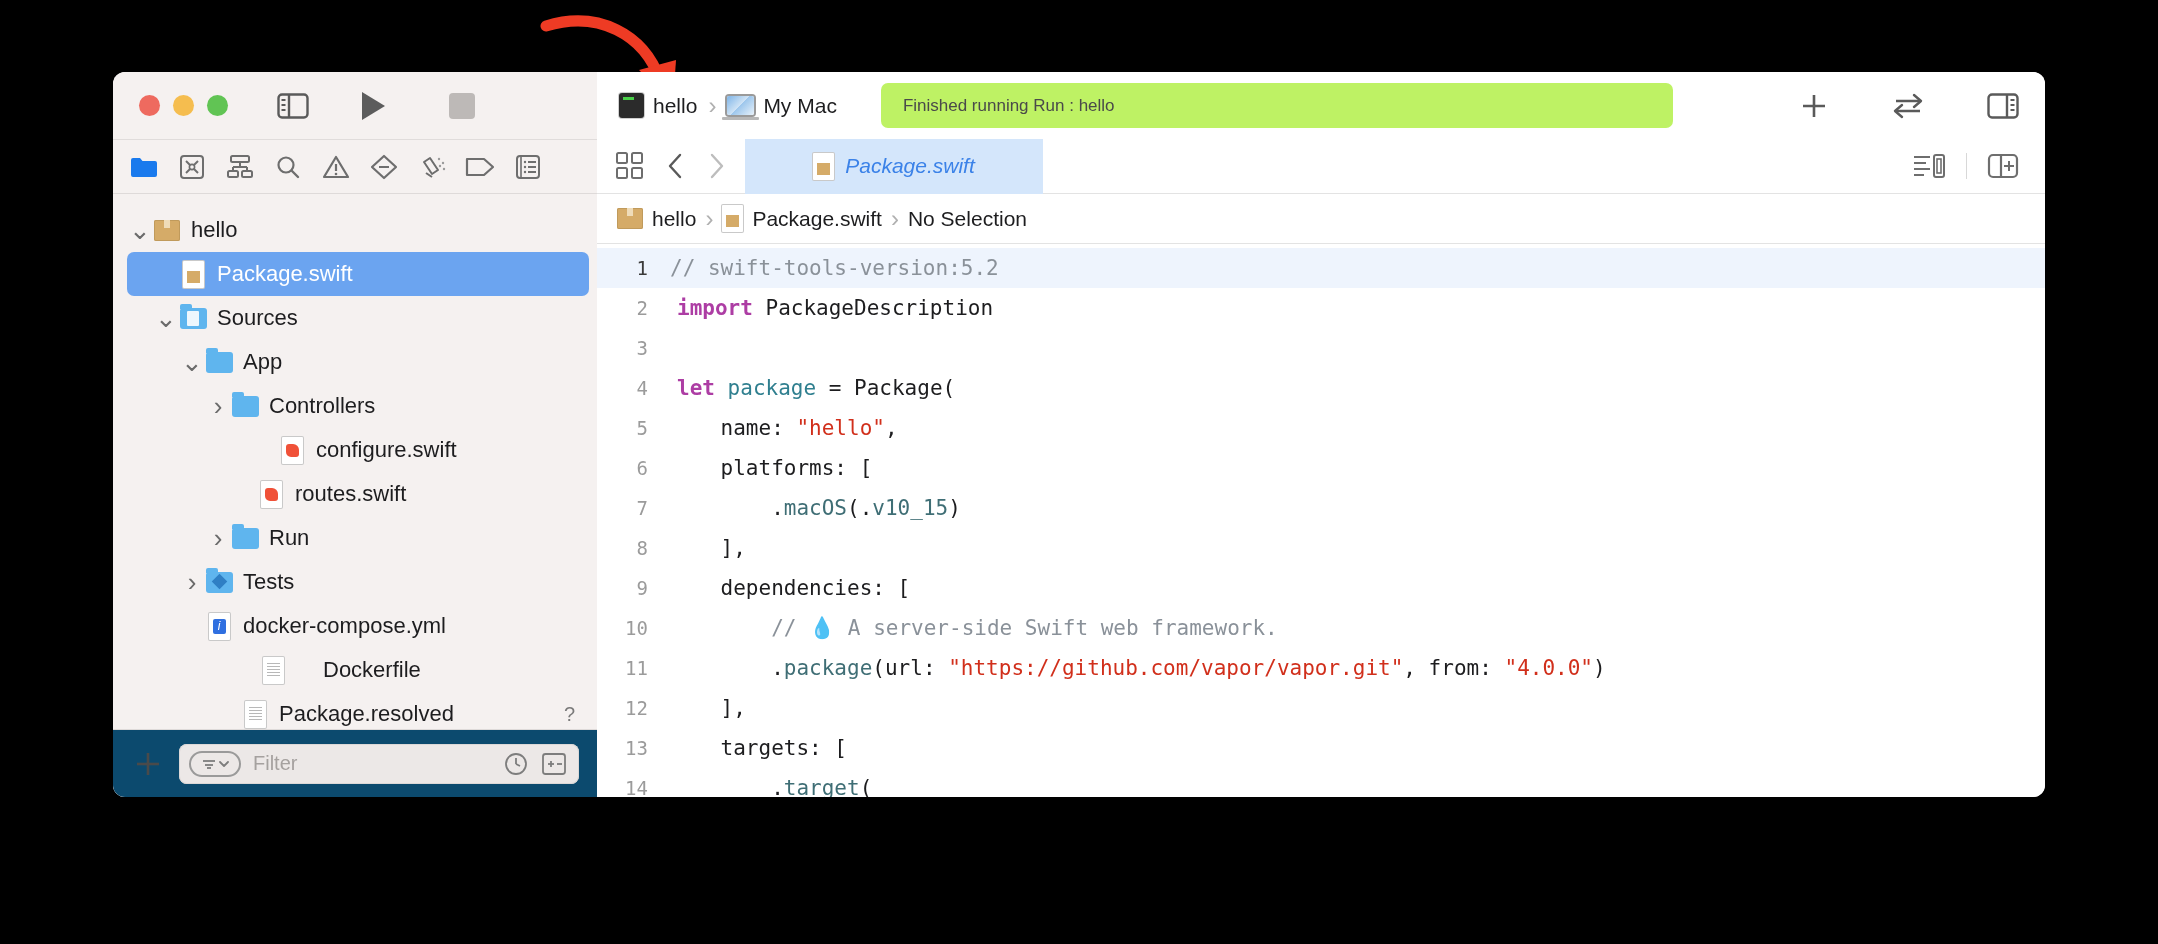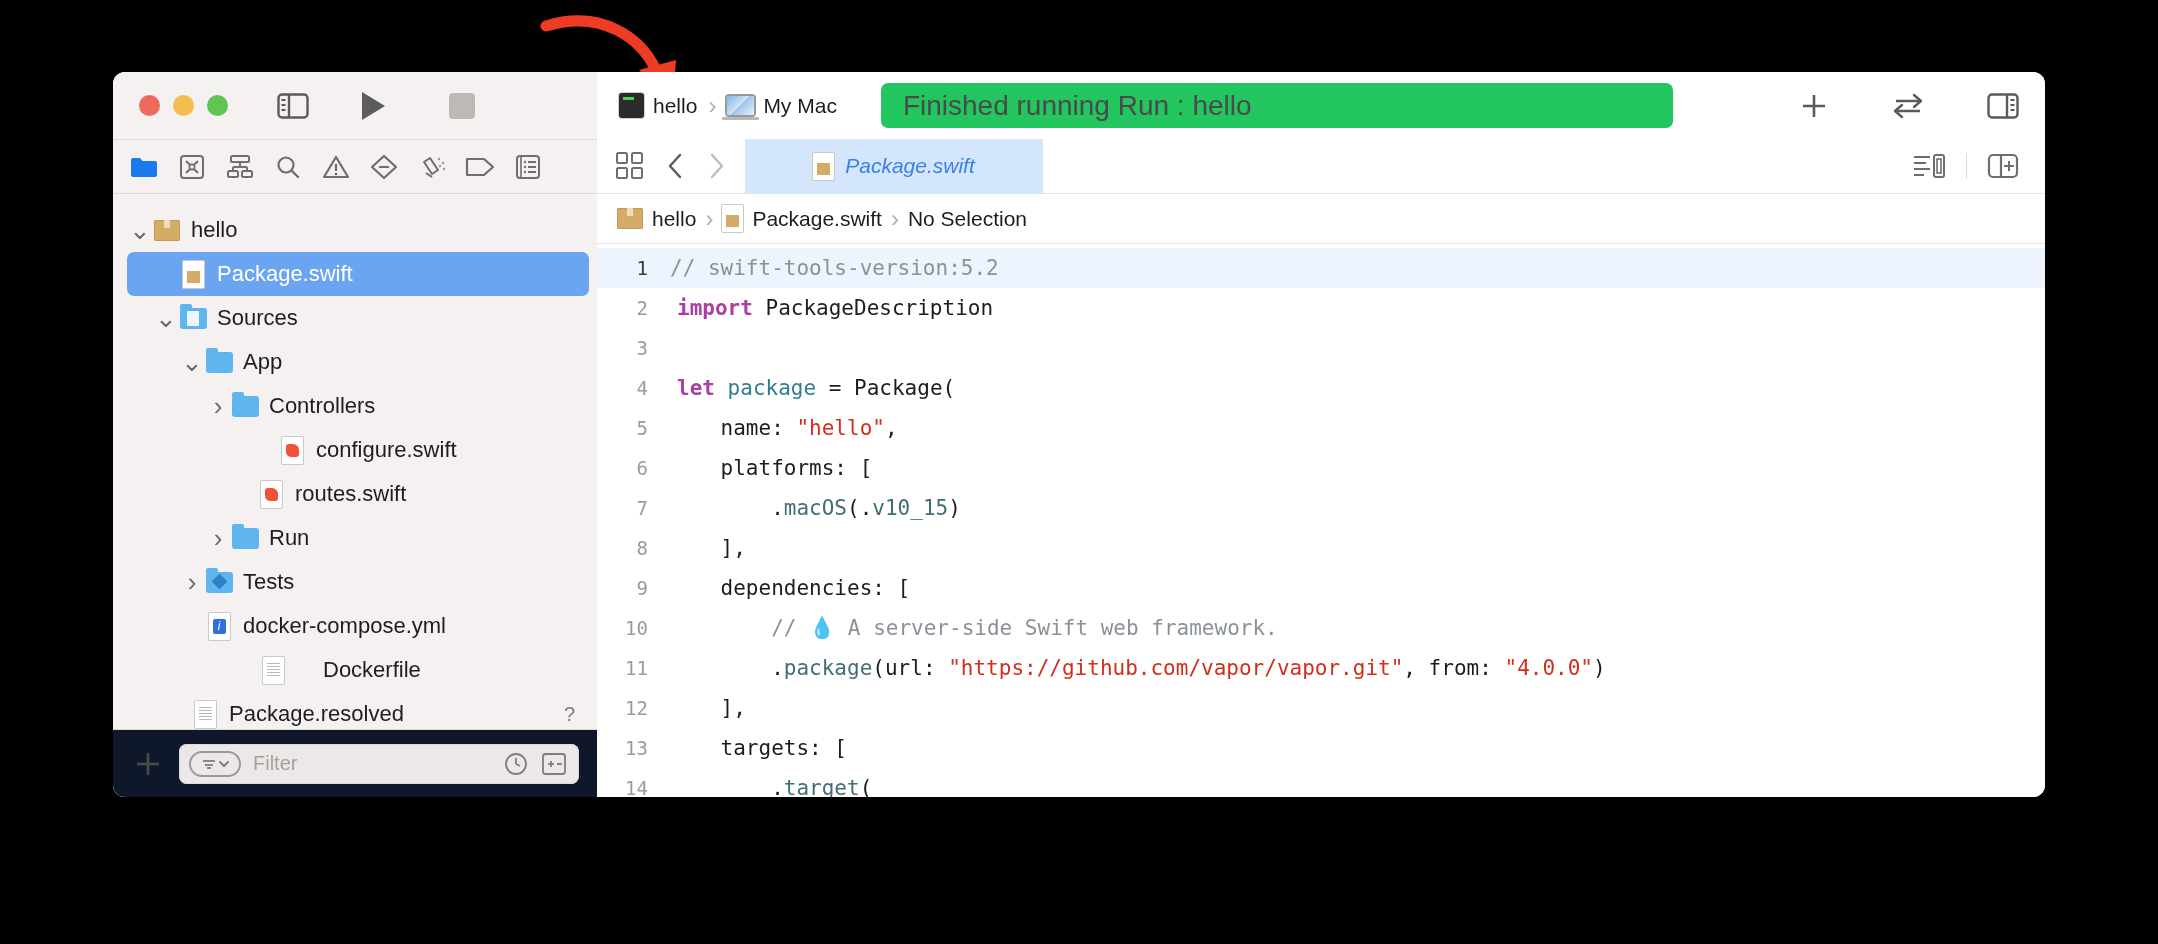--- a/index.html
+++ b/index.html
@@ -69,25 +69,25 @@
   .icon-laptop::after {
     content: ""; position: absolute; left: -5px; bottom: -5px;
     width: 37px; height: 3px; background: #b8b8b8; border-radius: 1px;
   }
 
   .status-bar {
     flex: 0 0 auto;
     width: 792px;
     margin-left: 44px;
     height: 45px;
-    background: #22c55e;
+    background: #bef264;
     border-radius: 7px;
     display: flex; align-items: center;
     padding-left: 22px;
-    font-size: 28px; color: #4a4a4a;
+    font-size: 17px; color: #4a4a4a;
   }
   .toolbar-right-icons { margin-left: auto; display: flex; align-items: center; gap: 61px; }
 
   
   .row2 { display: flex; height: 55px; flex: 0 0 55px; }
   .nav-tabs {
     width: 484px; flex: 0 0 484px;
     background: #f5f1f0;
     border-top: 1px solid #e0dcdb;
     border-bottom: 1px solid #dedad9;
@@ -161,21 +161,21 @@
     background: repeating-linear-gradient(to bottom, #b8b8b8 0 1px, transparent 1px 3px);
   }
   .row-badge { margin-left: auto; padding-right: 22px; color: #7a7a7a; font-size: 20px; }
 
   
   .filter-bar {
     height: 68px; flex: 0 0 68px;
     border-top: 1px solid #dedad9;
     display: flex; align-items: center;
     padding: 0 18px 0 20px; gap: 16px;
-    background: #0f172a;
+    background: #0c4a6e;
     justify-content: space-between;
   }
   .filter-field {
     flex: 1; height: 40px; border-radius: 8px;
     background: #ece8e7; box-shadow: inset 0 0 0 1px #dcd8d7;
     display: flex; align-items: center; gap: 12px; padding: 0 12px 0 10px;
   }
   .filter-pill {
     width: 52px; height: 26px; border-radius: 13px;
     box-shadow: inset 0 0 0 2px #9a9a9a;
@@ -502,21 +502,21 @@
               </span>
               <span>docker-compose.yml</span>
             </div>
             <div class="tree-row" style="padding-left: 94px; gap: 26px;">
               <span class="twist-spacer"></span>
               <span class="tree-icon">
                 <span class="ic-doc plain"></span>
               </span>
               <span>Dockerfile</span>
             </div>
-            <div class="tree-row" style="padding-left: 52px;">
+            <div class="tree-row" style="padding-left: 102px;">
               <span class="twist-spacer"></span>
               <span class="tree-icon">
                 <span class="ic-doc plain"></span>
               </span>
               <span>Package.resolved</span>
               <span class="row-badge">?</span>
             </div>
           </div>
 
         <div class="filter-bar">

